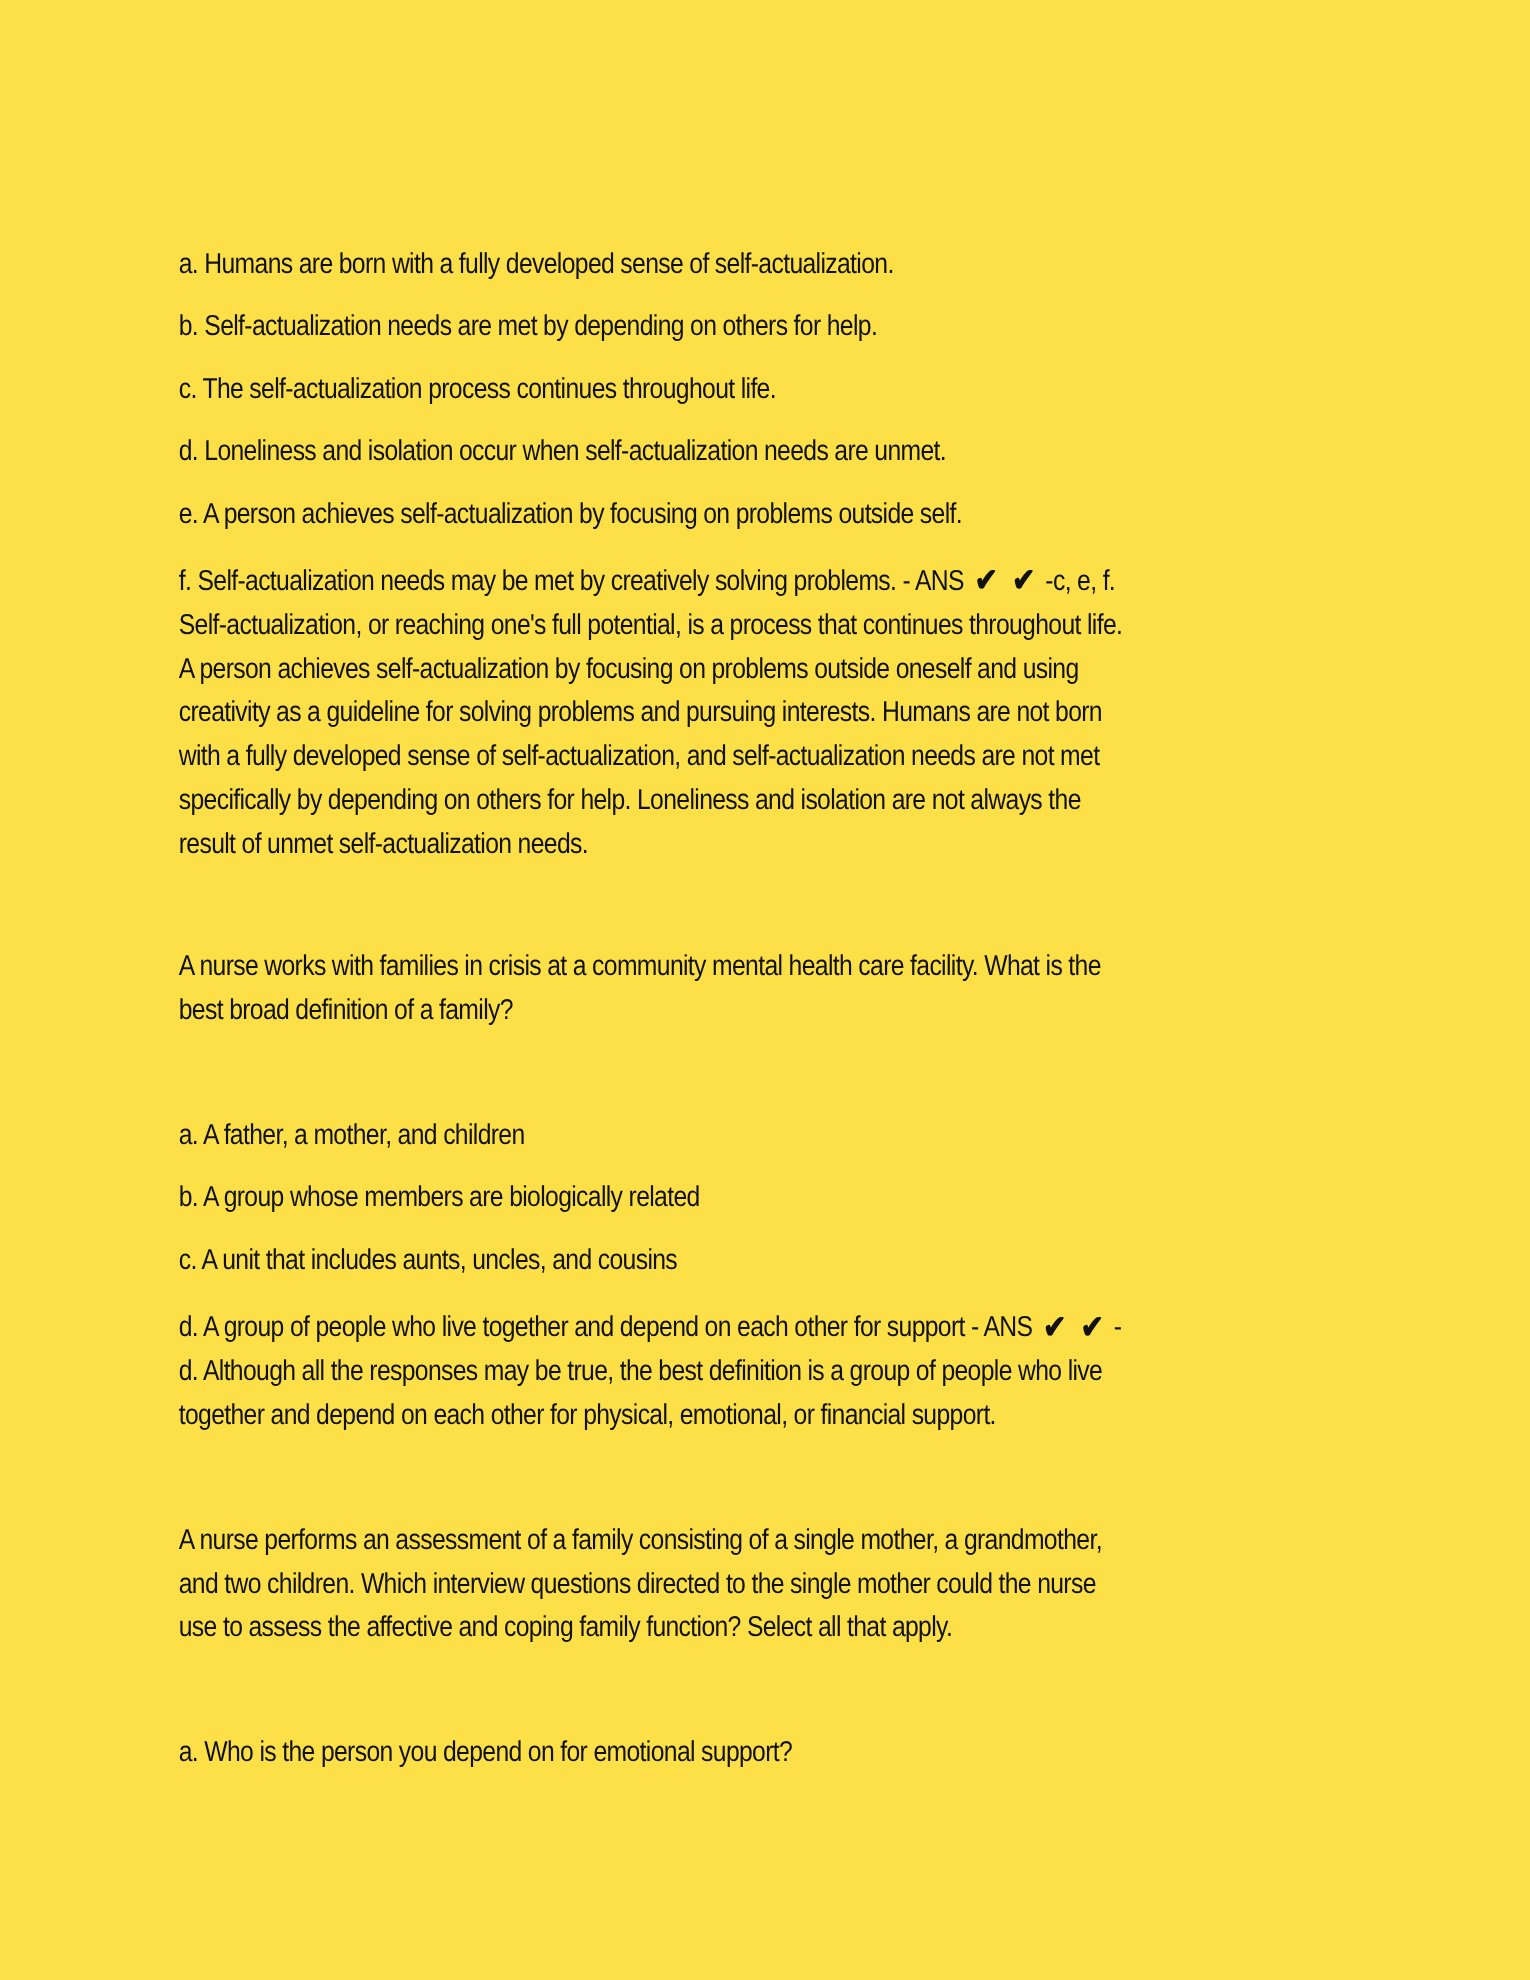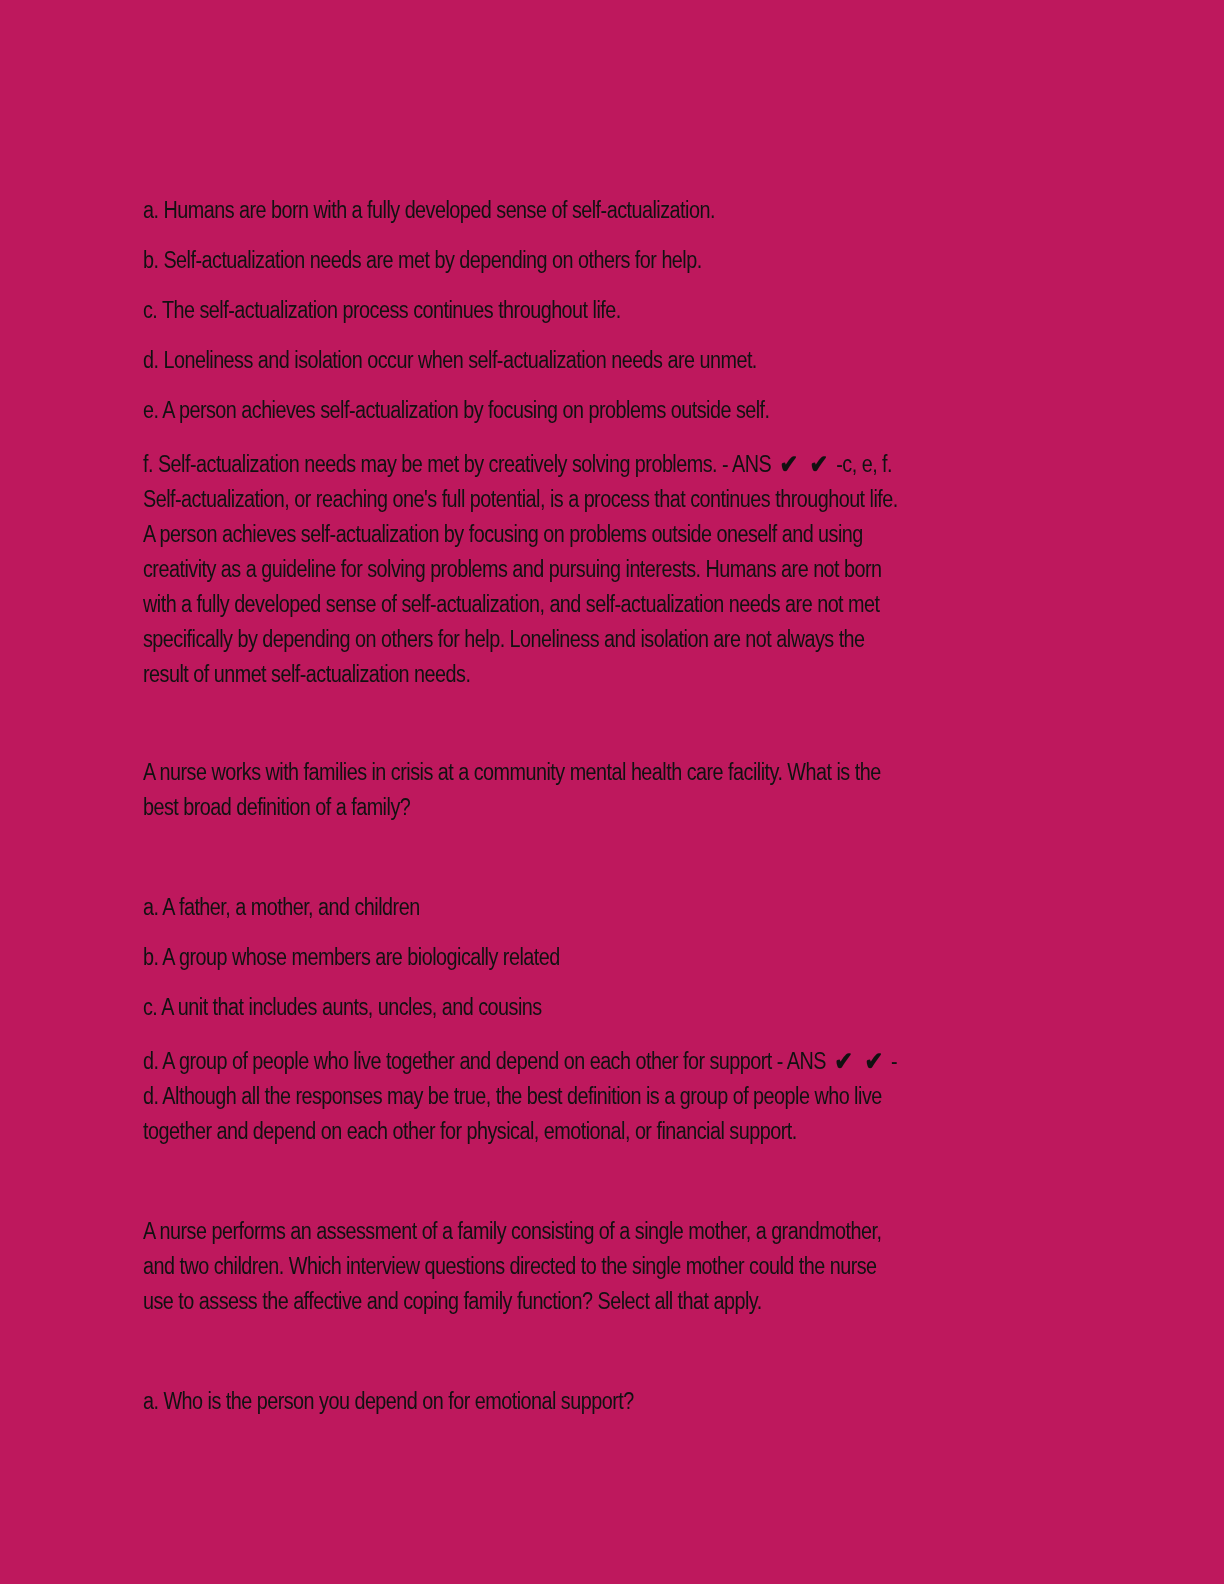--- a/index.html
+++ b/index.html
@@ -14,21 +14,21 @@
       overflow: hidden;
       font-family: "Liberation Sans", sans-serif;
       color: #111111;
     }
     .page {
       position: absolute;
       left: 0;
       top: 0;
       width: 1224px;
       height: 1584px;
-      background: #be185d;
+      background: #fde047;
     }
     .line {
       position: absolute;
       left: 143px;
       font-size: 23px;
       line-height: 35px;
       letter-spacing: -0.6px;
       white-space: nowrap;
       transform-origin: left top;
       transform: scaleX(0.86);

